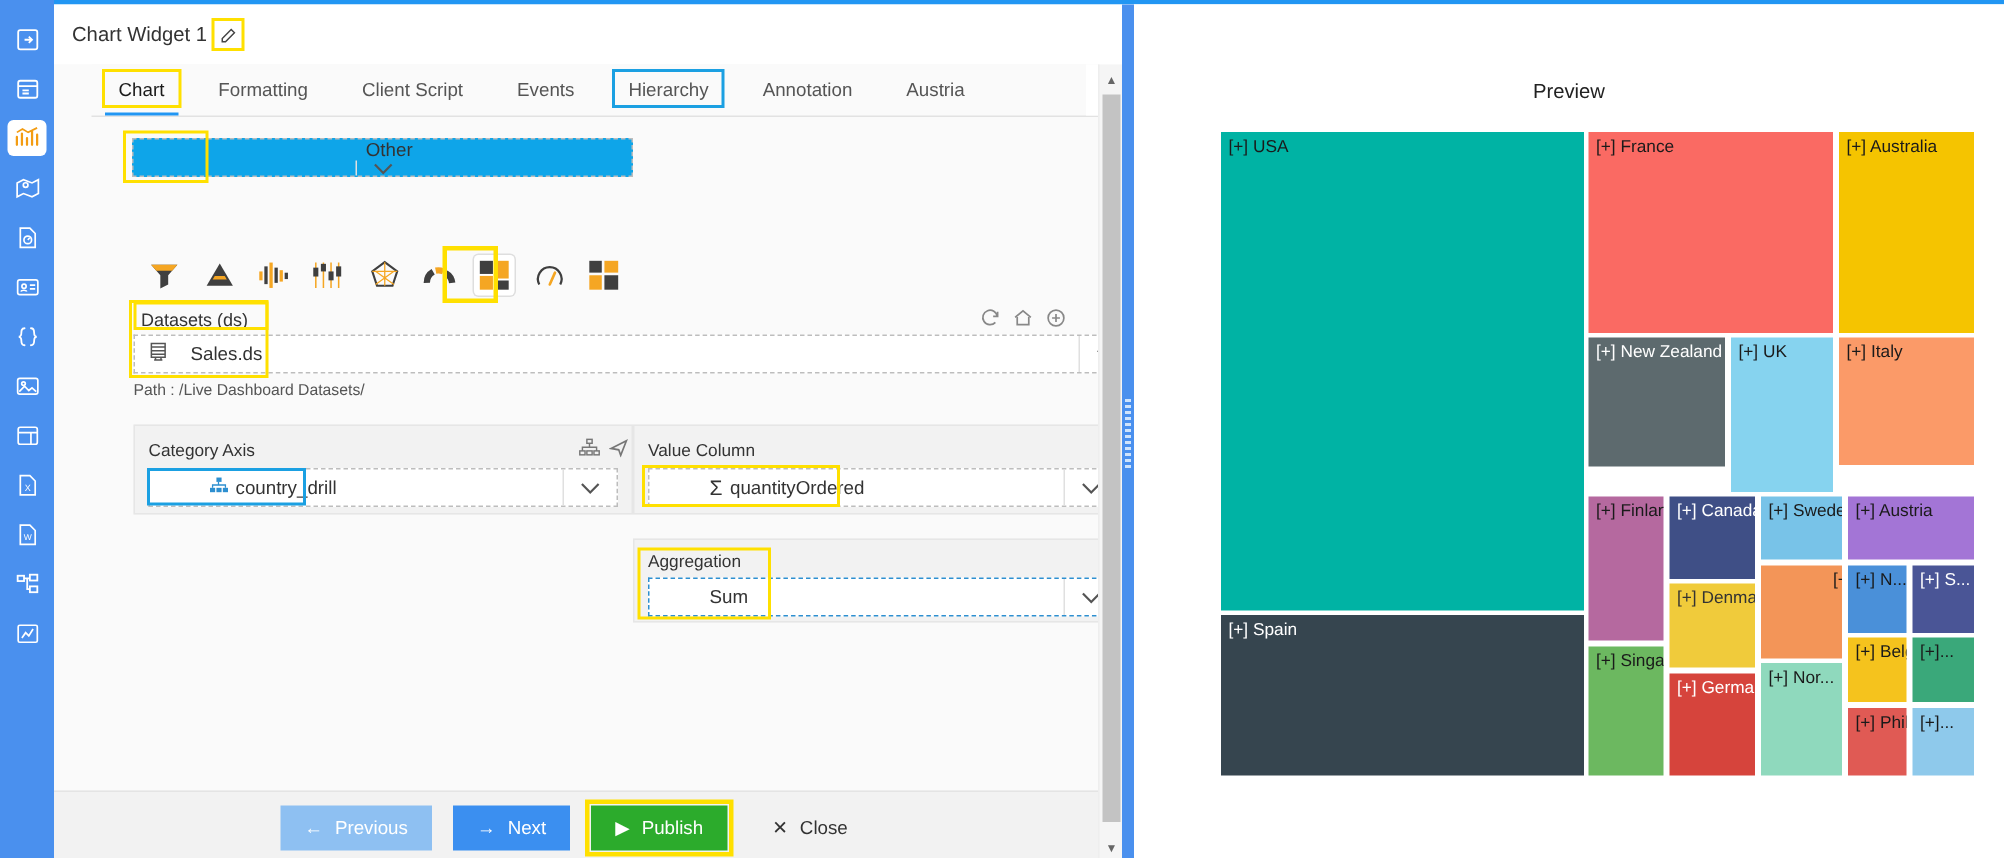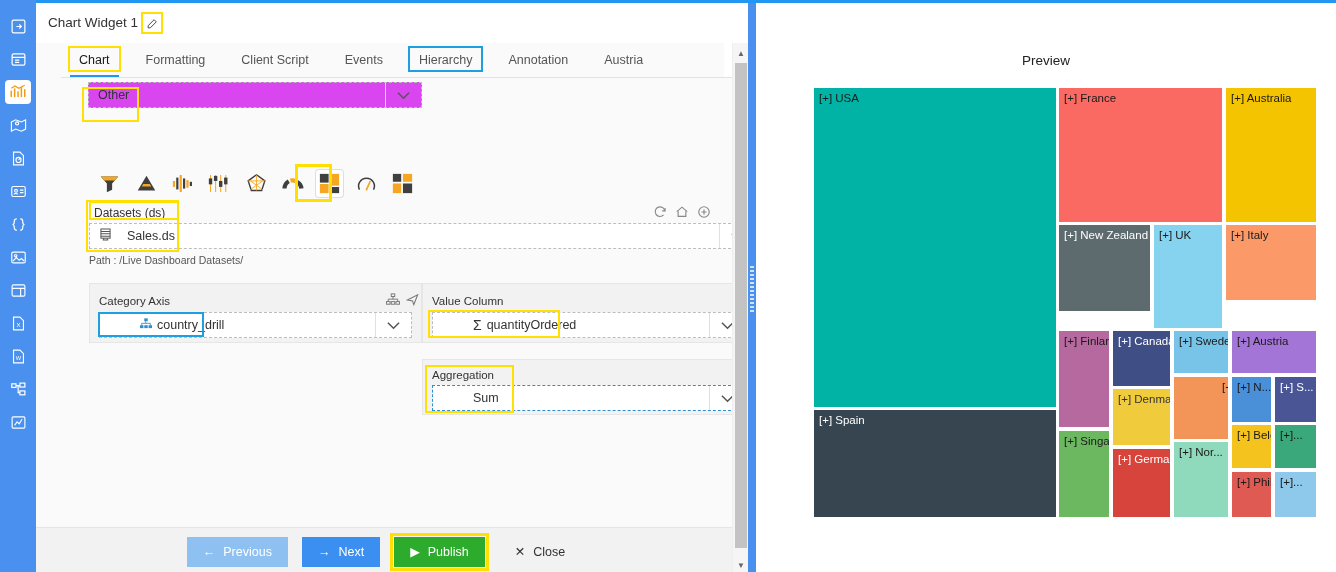--- a/index.html
+++ b/index.html
@@ -81,23 +81,23 @@
   }
   .tab .hl.blue { border-color:#1ba0e2; }
   #tab-more {
     margin-left:auto; display:flex; align-items:center;
     padding:0 14px; font-size:15px; color:#444; cursor:pointer;
     background:#fff;
   }
 
   
   #type-select {
-    position:absolute; left:52px; top:39px; width:334px; height:26px;
-    border:1px dashed #bdbdbd; background:#d946ef;
-    display:flex; align-items:center;
+    position:absolute; left:52px; top:49px; width:334px; height:26px;
+    border:1px dashed #bdbdbd; background:#0ea5e9;
+    display:flex; align-items:center;flex-direction:column;
   }
   #type-value {
     flex:1; padding-left:9px; font-size:12.5px; color:#333;
   }
   #type-arrow {
     width:36px; height:100%; border-left:1px solid #e0e0e0;
     display:flex; align-items:center; justify-content:center; cursor:pointer;
   }
   #type-hl {
     position:absolute; left:46px; top:44px; width:57px; height:35px;
@@ -579,21 +579,21 @@
 
   <div id="preview-pane">
     <div id="preview-title">Preview</div>
     <div id="treemap">
         <div class="tile" style="left: 0px; top: 0px; width: 242px; height: 319px; background: rgb(0, 179, 164); color: rgb(26, 26, 26);"><span>[+] USA</span></div>
         <div class="tile" style="left: 0px; top: 322px; width: 242px; height: 107px; background: rgb(54, 69, 79); color: rgb(255, 255, 255);"><span>[+] Spain</span></div>
         <div class="tile" style="left: 412px; top: 0px; width: 90px; height: 134px; background: rgb(245, 196, 0); color: rgb(26, 26, 26);"><span>[+] Australia</span></div>
         <div class="tile" style="left: 245px; top: 0px; width: 163px; height: 134px; background: rgb(250, 106, 99); color: rgb(26, 26, 26);"><span>[+] France</span></div>
         <div class="tile" style="left: 245px; top: 137px; width: 91px; height: 86px; background: rgb(93, 106, 110); color: rgb(255, 255, 255);"><span>[+] New Zealand</span></div>
         <div class="tile" style="left: 340px; top: 137px; width: 68px; height: 103px; background: rgb(134, 211, 239); color: rgb(26, 26, 26);"><span>[+] UK</span></div>
-        <div class="tile" style="left: 412px; top: 137px; width: 90px; height: 75px; background: rgb(251, 154, 104); color: rgb(26, 26, 26);"><span>[+] Italy</span></div>
+        <div class="tile" style="left: 412px; top: 137px; width: 90px; height: 85px; background: rgb(251, 154, 104); color: rgb(26, 26, 26);"><span>[+] Italy</span></div>
         <div class="tile" style="left: 245px; top: 243px; width: 50px; height: 96px; background: rgb(181, 105, 159); color: rgb(26, 26, 26);"><span>[+] Finland</span></div>
         <div class="tile" style="left: 245px; top: 343px; width: 50px; height: 86px; background: rgb(108, 184, 96); color: rgb(26, 26, 26);"><span>[+] Singap...</span></div>
         <div class="tile" style="left: 299px; top: 243px; width: 57px; height: 55px; background: rgb(63, 79, 134); color: rgb(255, 255, 255);"><span>[+] Canada</span></div>
         <div class="tile" style="left: 299px; top: 301px; width: 57px; height: 56px; background: rgb(240, 203, 59); color: rgb(51, 51, 51);"><span>[+] Denmark</span></div>
         <div class="tile" style="left: 299px; top: 361px; width: 57px; height: 68px; background: rgb(214, 68, 60); color: rgb(255, 255, 255);"><span>[+] Germany</span></div>
         <div class="tile" style="left: 360px; top: 243px; width: 54px; height: 42px; background: rgb(120, 195, 232); color: rgb(26, 26, 26);"><span>[+] Sweden</span></div>
         <div class="tile" style="left: 418px; top: 243px; width: 84px; height: 42px; background: rgb(163, 117, 214); color: rgb(26, 26, 26);"><span>[+] Austria</span></div>
         <div class="tile" style="left: 360px; top: 289px; width: 54px; height: 62px; background: rgb(243, 149, 88); color: rgb(26, 26, 26); padding-left: 48px;"><span>[+] Japan</span></div>
         <div class="tile" style="left: 360px; top: 354px; width: 54px; height: 75px; background: rgb(143, 217, 189); color: rgb(26, 26, 26);"><span>[+] Nor...</span></div>
         <div class="tile" style="left: 418px; top: 289px; width: 39px; height: 45px; background: rgb(74, 144, 217); color: rgb(26, 26, 26);"><span>[+] N...</span></div>

